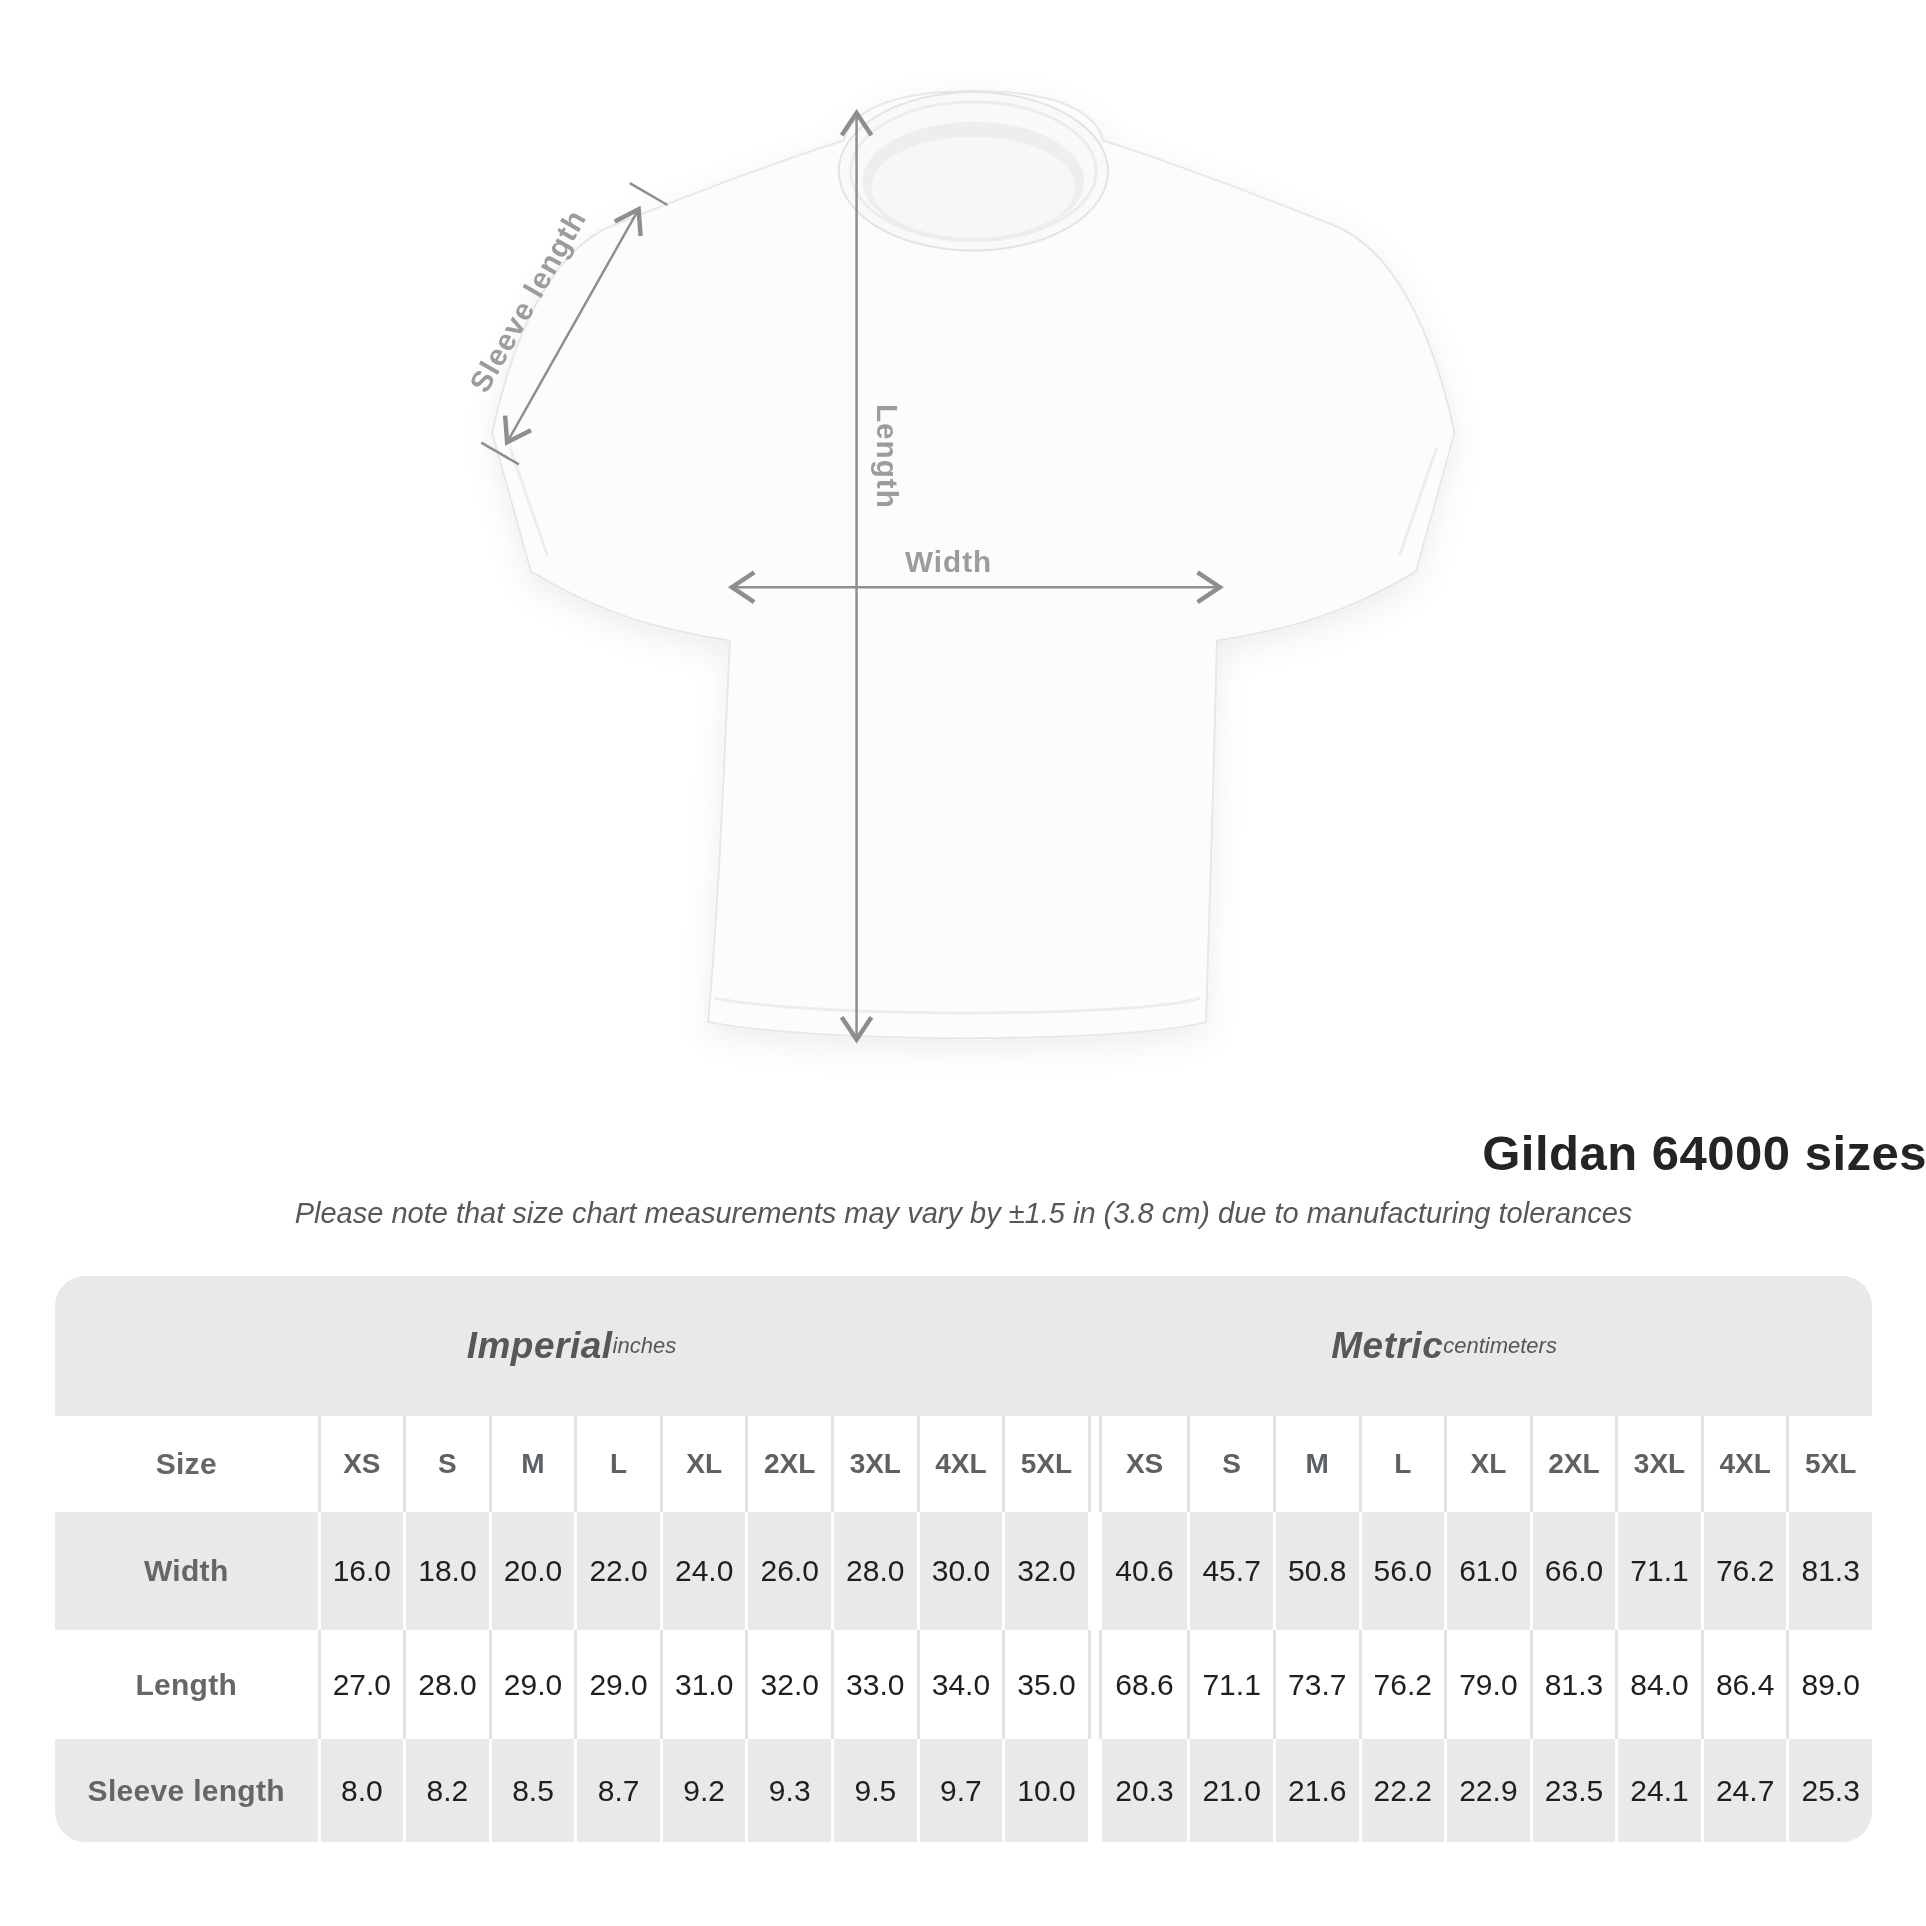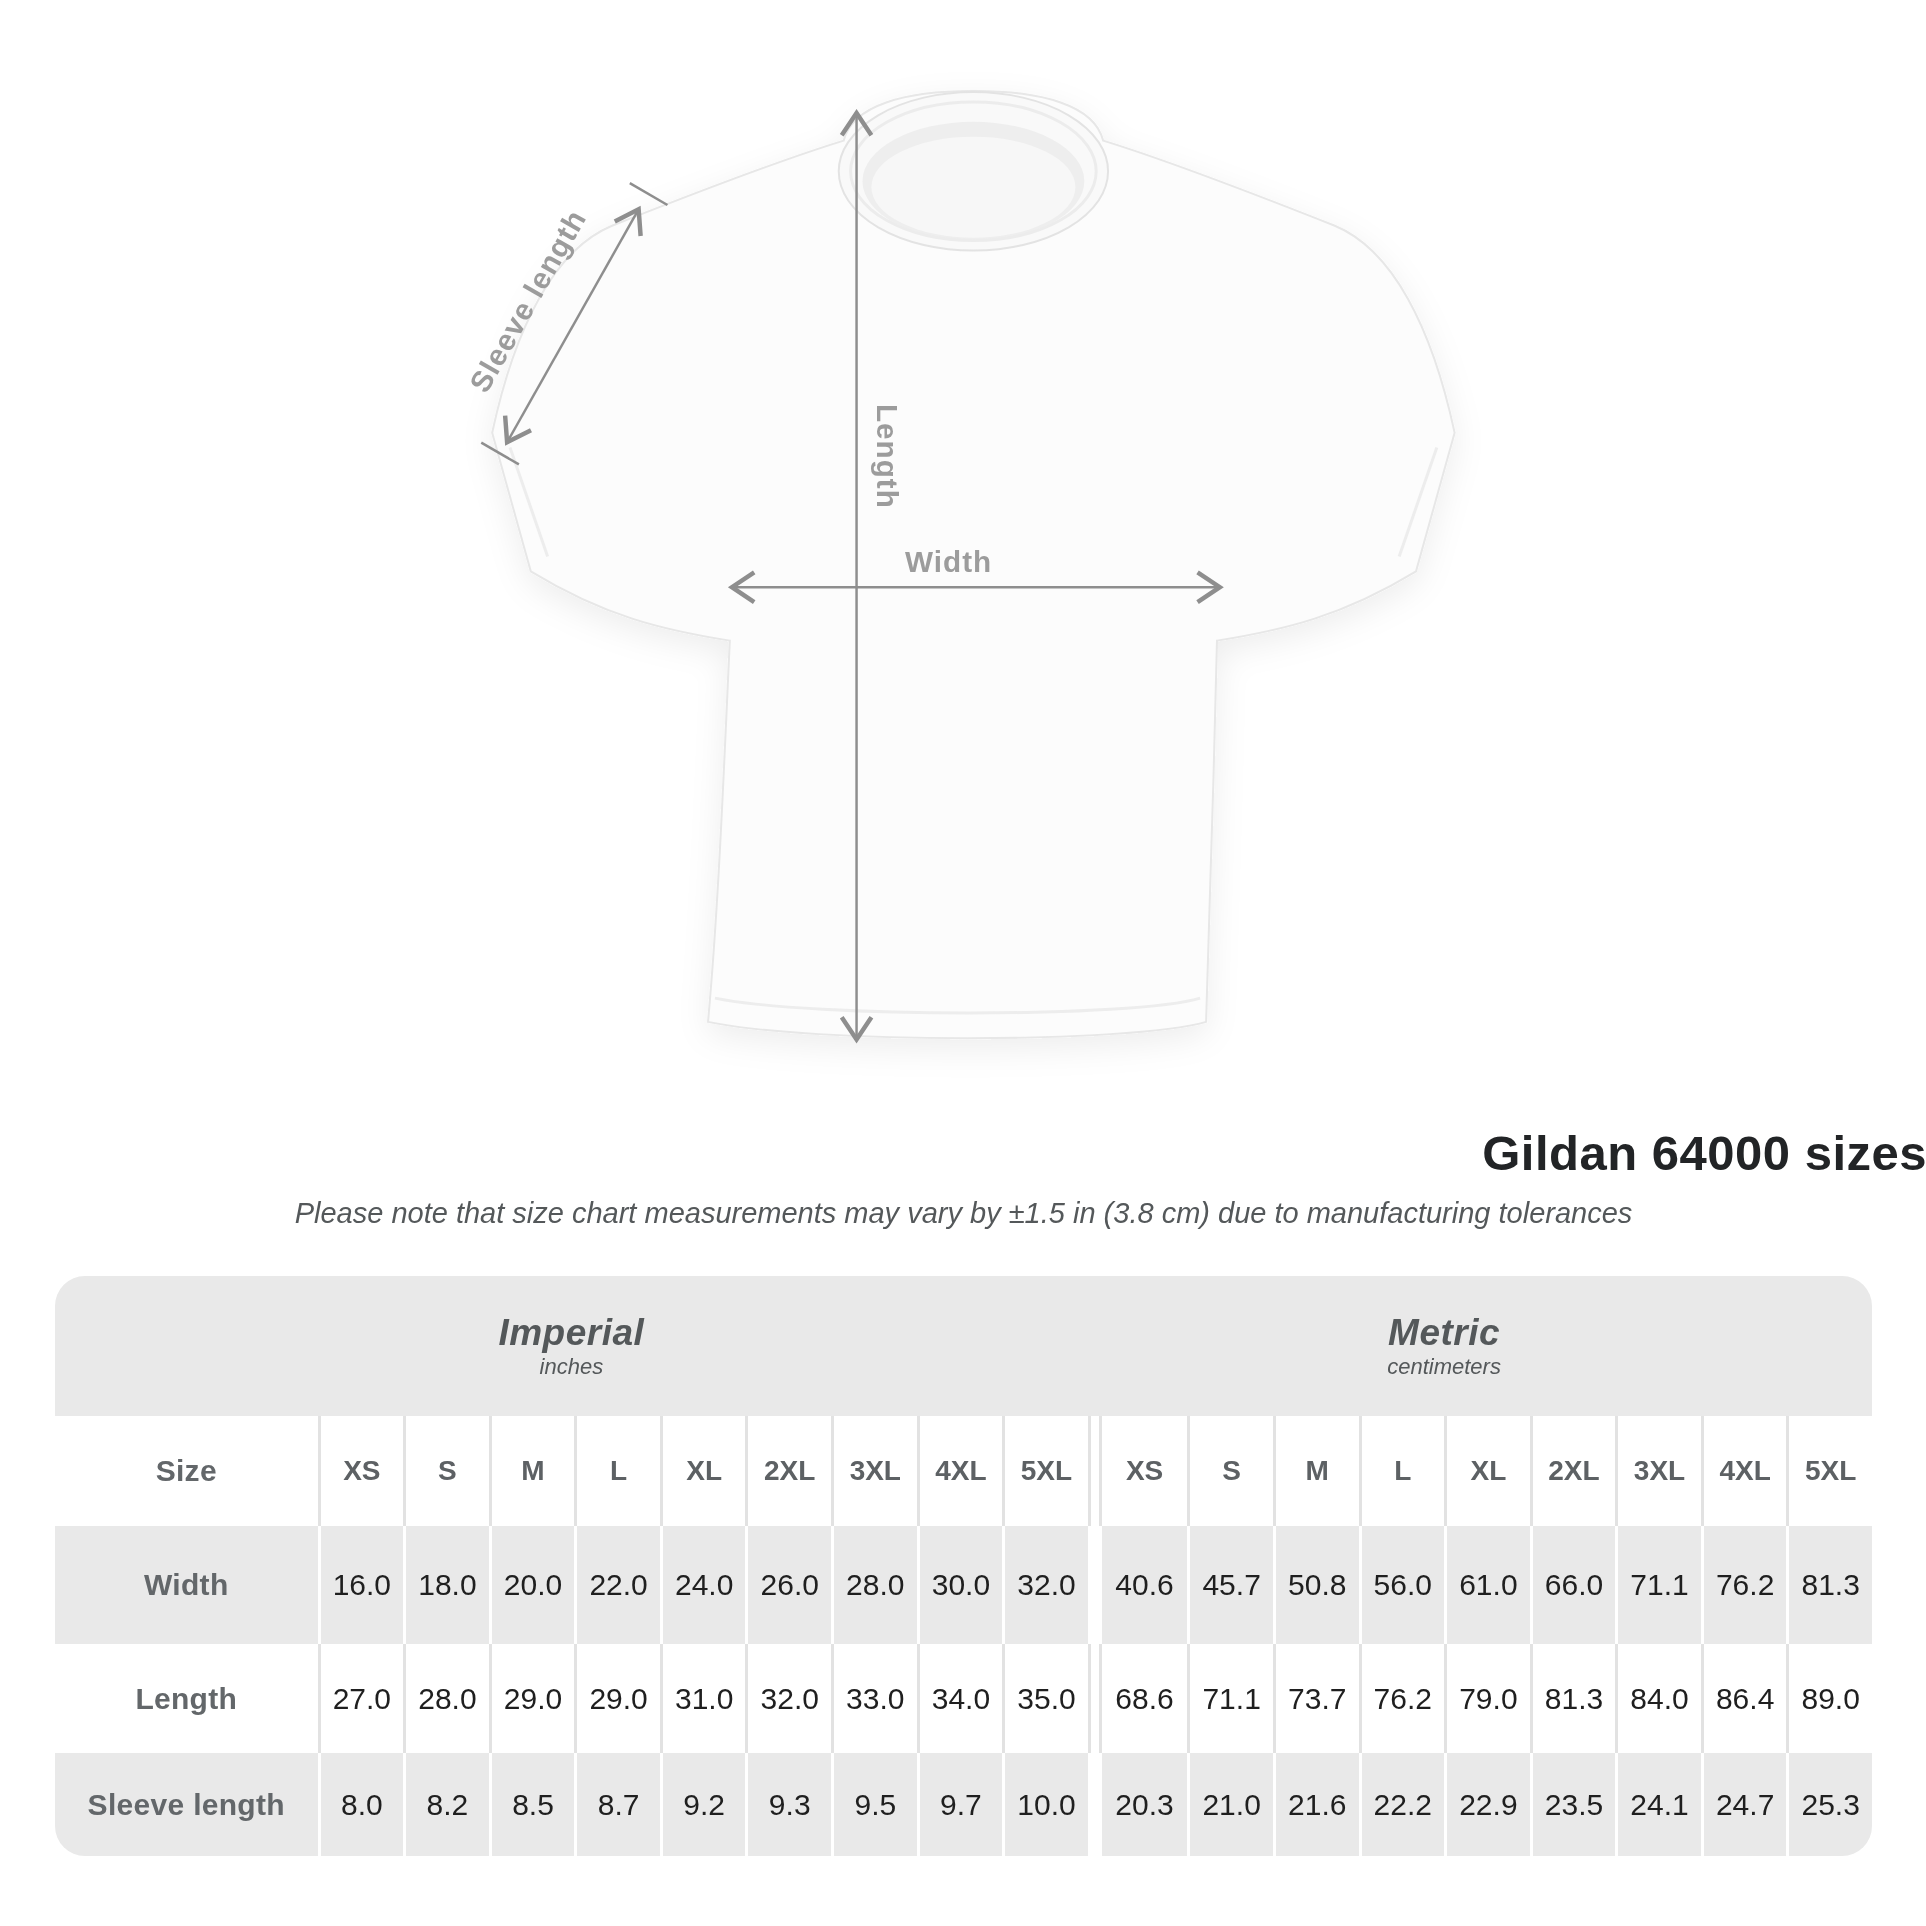--- a/index.html
+++ b/index.html
@@ -7,28 +7,28 @@
         font-family:"Liberation Sans", sans-serif;}
   
   .figure{position:relative;width:1927px;height:1109px;}
   
   .title{margin:16px 0 0;text-align:right;font-size:49px;font-weight:bold;color:#222426;letter-spacing:0.5px;}
   .subtitle{margin:16px 8px 0;text-align:center;font-style:italic;font-size:29px;color:#54585a;}
   
   .panel{margin:46px 55px 0;border-radius:30px;overflow:hidden;}
   .grid-cols{display:grid;grid-template-columns:14.45% repeat(9,1fr) 14px repeat(9,1fr);}
   .band{background:#e9e9e9;height:140px;}
-  .band-cell{display:flex;flex-direction:column;align-items:center;justify-content:center;}
+  .band-cell{display:flex;flex-direction:row;align-items:center;justify-content:center;}
   .band-left{grid-column:1 / 11;}
   .band-right{grid-column:12 / 20;}
   .band-label{font-size:37px;font-weight:bold;font-style:italic;color:#54585a;letter-spacing:0.5px;}
   .band-unit{font-size:22px;font-style:italic;color:#54585a;}
   .trow{--sep:#e2e2e2;background:#ffffff;}
   .trow.gray{--sep:#ffffff;background:#e9e9e9;}
-  .r-size{height:110px;}
+  .r-size{height:96px;}
   .r-width{height:118px;}
   .r-length{height:109px;}
   .r-sleeve{height:103px;}
   .cell{display:flex;align-items:center;justify-content:center;}
   .vcell{border-left:3px solid var(--sep);}
   .divider{background:#ffffff;border-left:3px solid var(--sep);border-right:3px solid var(--sep);}
   .lbl{font-size:30px;font-weight:bold;color:#63676a;letter-spacing:0.3px;}
   .szh{font-size:28px;font-weight:bold;color:#5d6164;}
   .val{font-size:30px;color:#1f1f1f;}
 </style>

